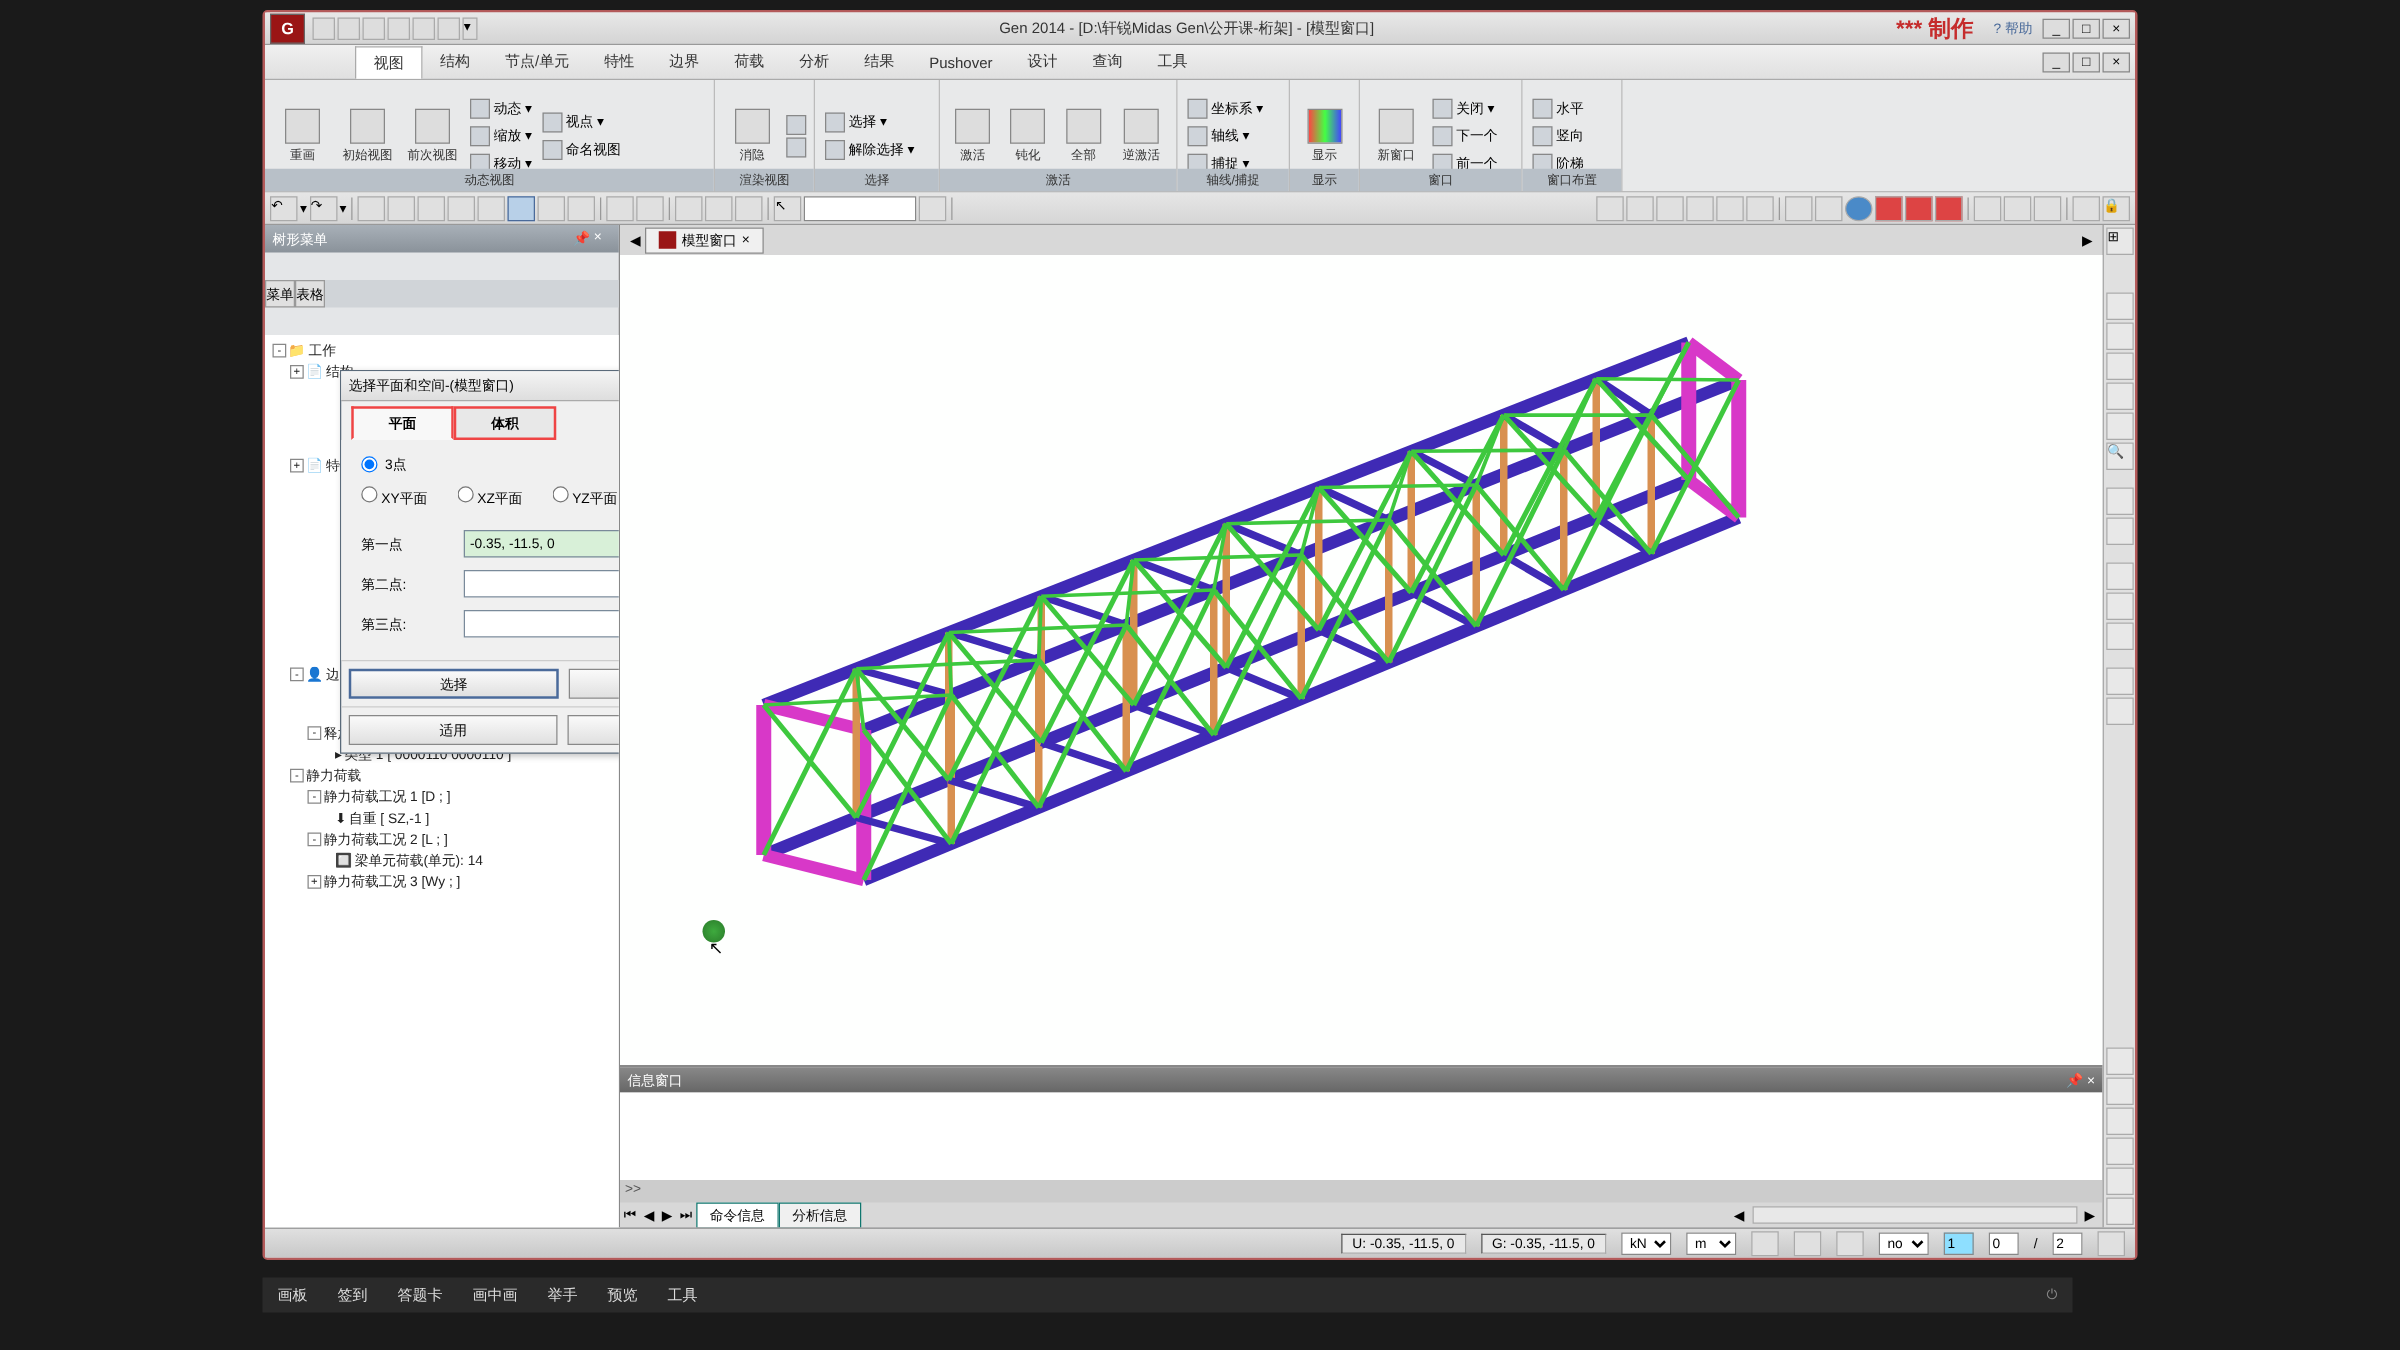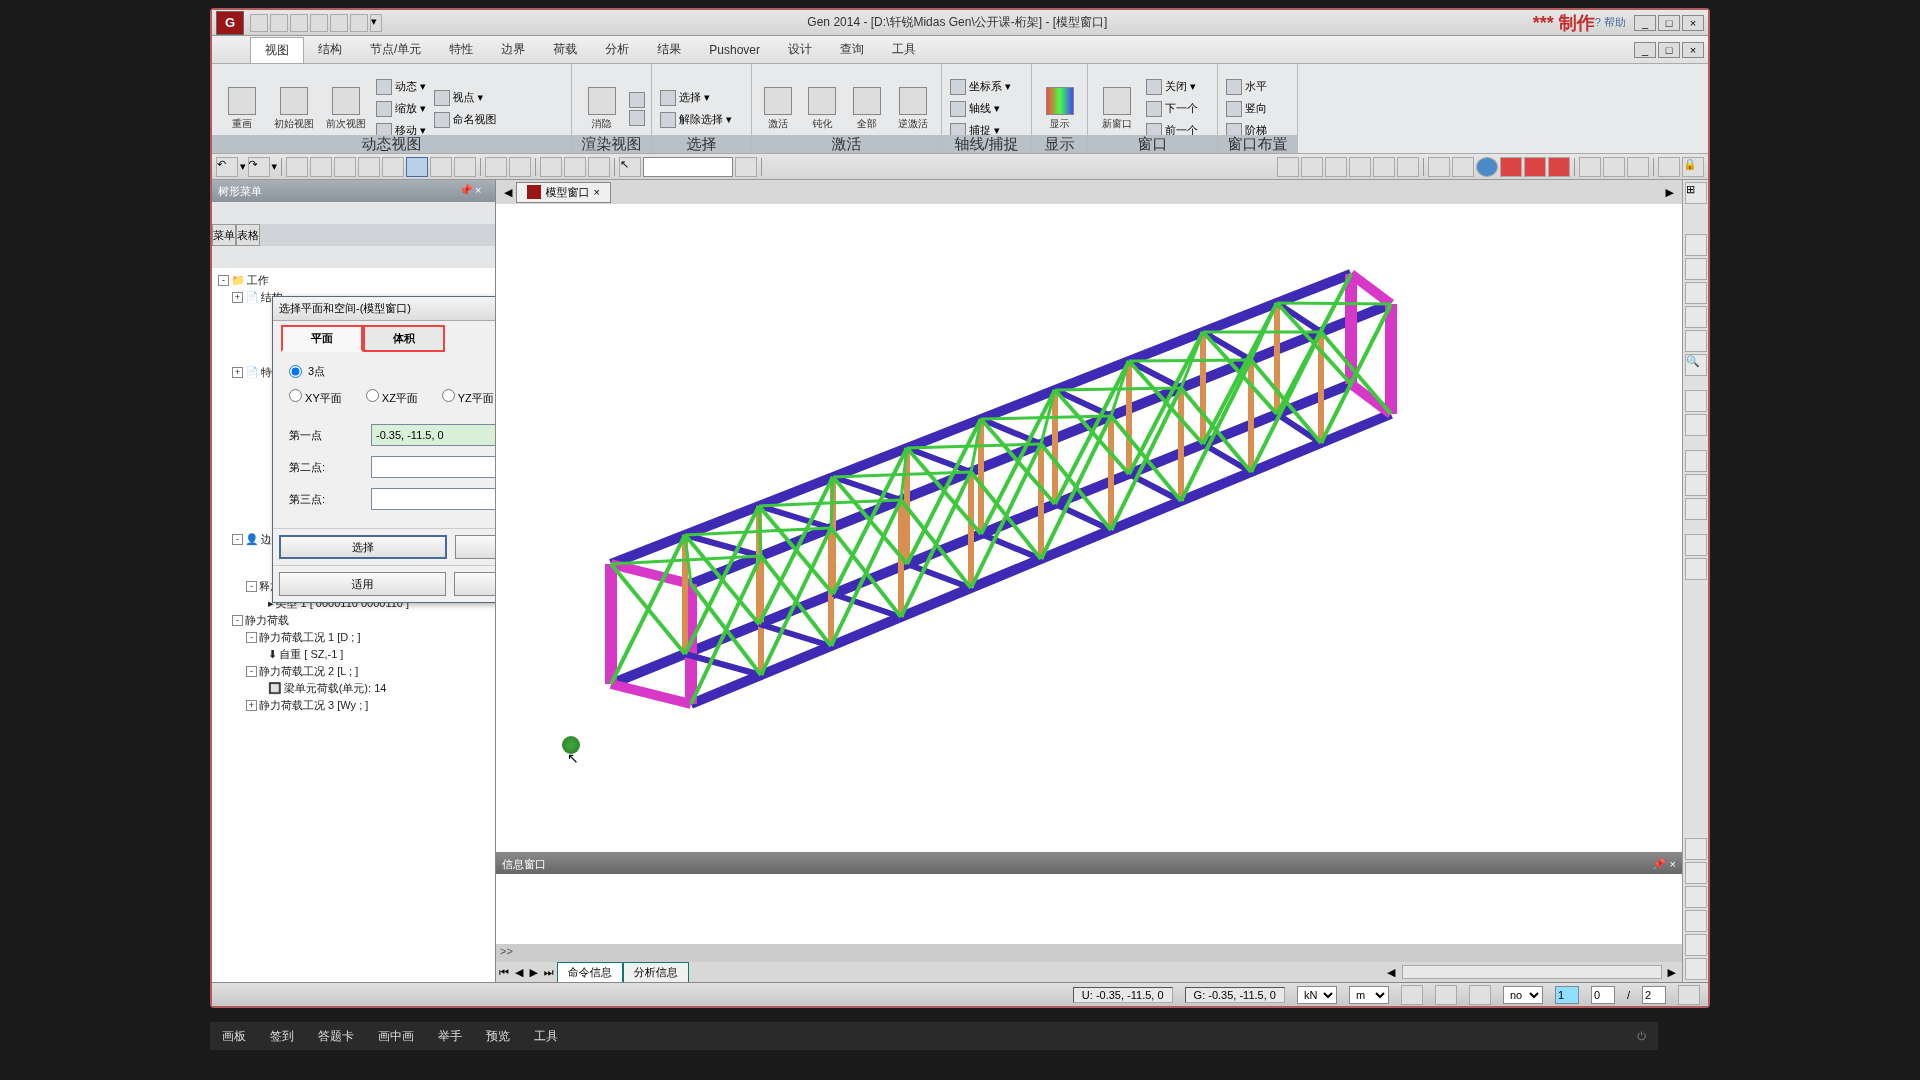--- a/index.html
+++ b/index.html
@@ -3,38 +3,38 @@
 <meta charset="utf-8">
 <style>
 * { margin: 0; padding: 0; box-sizing: border-box; font-family: "Microsoft YaHei", Tahoma, sans-serif; font-size: 11px; }
 body { background: #1a1a1a; width: 1920px; height: 1080px; overflow: hidden; position: relative; }
 .app-window { position: absolute; left: 210px; top: 8px; width: 1500px; height: 1000px; background: #e8eaed; border: 2px solid #b35a5a; border-radius: 4px; display: flex; flex-direction: column; }
 .title-bar { height: 26px; background: linear-gradient(#e8e8e8,#d4d4d4); display: flex; align-items: center; padding: 0 4px; border-bottom: 1px solid #999; }
 .app-icon-top { width: 28px; height: 24px; background: #9a1515; color: #fff; display: flex; align-items: center; justify-content: center; font-weight: bold; font-size: 13px; border: 1px solid #666; }
 .qat { display: flex; gap: 2px; margin-left: 6px; }
 .qat-btn { width: 18px; height: 18px; background: #ddd; border: 1px solid #aaa; }
 .title-text { flex: 1; text-align: center; color: #333; font-size: 12px; }
-.watermark { color: #c52c2c; font-weight: bold; font-size: 18px; margin-right: 0; }
+.watermark { color: #c52c2c; font-weight: bold; font-size: 18px; margin-right: 16px; }
 .help-btn { color: #4a6a9a; font-size: 11px; cursor: pointer; margin-right: 8px; }
 .win-ctrls { display: flex; gap: 2px; }
 .win-btn { width: 22px; height: 16px; border: 1px solid #888; background: #ddd; text-align: center; line-height: 14px; cursor: pointer; }
-.menu-bar { height: 28px; background: linear-gradient(#f0f0f0,#e0e0e0); display: flex; align-items: center; padding-left: 38px; border-bottom: 1px solid #aaa; position: relative; }
+.menu-bar { height: 28px; background: linear-gradient(#f0f0f0,#e0e0e0); display: flex; align-items: center; padding-left: 72px; border-bottom: 1px solid #aaa; position: relative; }
 .menu-item { padding: 4px 14px; cursor: pointer; font-size: 12px; color: #333; }
 .menu-item.active { background: #fff; border: 1px solid #aaa; border-bottom: none; }
 .doc-ctrls { position: absolute; right: 4px; display: flex; gap: 2px; }
 .ribbon { height: 90px; background: #e8e9ea; display: flex; border-bottom: 1px solid #aaa; }
 .ribbon-group { border-right: 1px solid #bbb; padding: 2px 6px; display: flex; flex-direction: column; position: relative; }
 .ribbon-row { display: flex; gap: 4px; align-items: center; height: 100%; }
 .big-btn { width: 48px; height: 64px; display: flex; flex-direction: column; align-items: center; justify-content: center; cursor: pointer; gap: 2px; }
 .big-btn-icon { width: 28px; height: 28px; background: #ddd; border: 1px solid #888; }
 .big-btn-label { font-size: 10px; text-align: center; color: #333; }
 .small-btn-col { display: flex; flex-direction: column; gap: 2px; }
 .small-btn { height: 20px; display: flex; align-items: center; gap: 3px; cursor: pointer; padding: 0 2px; }
 .small-icon { width: 16px; height: 16px; background: #cfd4da; border: 1px solid #888; }
-.group-label { height: 18px; background: #b8c0c8; text-align: center; font-size: 15px; color: #333; display: flex; align-items: center; justify-content: center; position: absolute; bottom: 0; left: 0; right: 0; }
+.group-label { height: 18px; background: #b8c0c8; text-align: center; font-size: 10px; color: #333; display: flex; align-items: center; justify-content: center; position: absolute; bottom: 0; left: 0; right: 0; }
 .toolbar-strip { height: 26px; background: linear-gradient(#e6e6e6,#d6d6d6); border-bottom: 1px solid #999; display: flex; align-items: center; padding: 0 4px; gap: 2px; }
 .tb-btn { width: 22px; height: 20px; border: 1px solid #aaa; background: #e0e0e0; cursor: pointer; }
 .tb-sep { width: 1px; height: 18px; background: #999; margin: 0 2px; }
 .tb-combo { width: 90px; height: 20px; border: 1px solid #888; background: #fff; }
 .workspace { flex: 1; display: flex; overflow: hidden; }
 .left-panel { width: 284px; background: #e4e6e8; border-right: 1px solid #888; display: flex; flex-direction: column; position: relative; gap: 22px; }
 .panel-header { height: 22px; background: linear-gradient(#a8b0b8,#8a929a); color: #fff; padding: 0 6px; display: flex; align-items: center; justify-content: space-between; }
 .panel-header-ctrls { display: flex; gap: 2px; }
 .panel-pin { width: 14px; height: 14px; cursor: pointer; }
 .tree-tabs { height: 22px; display: flex; background: #d0d4d8; }

